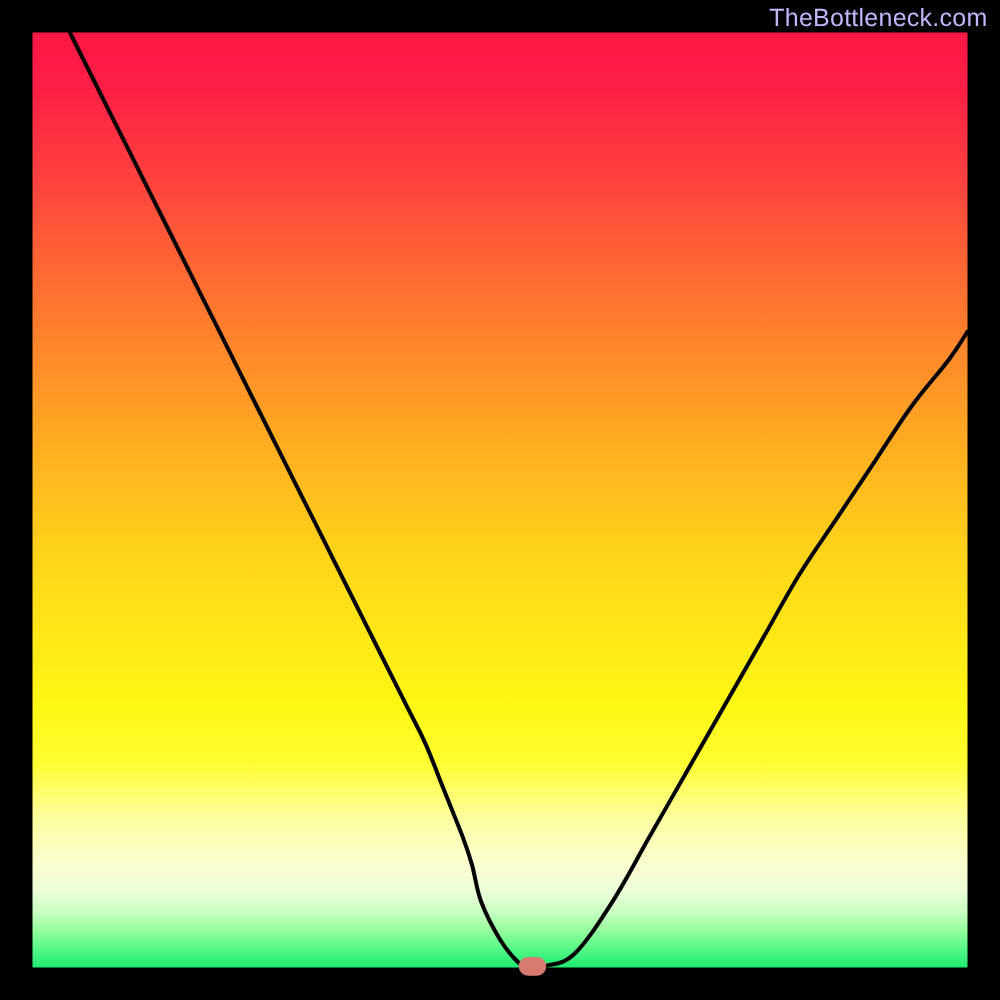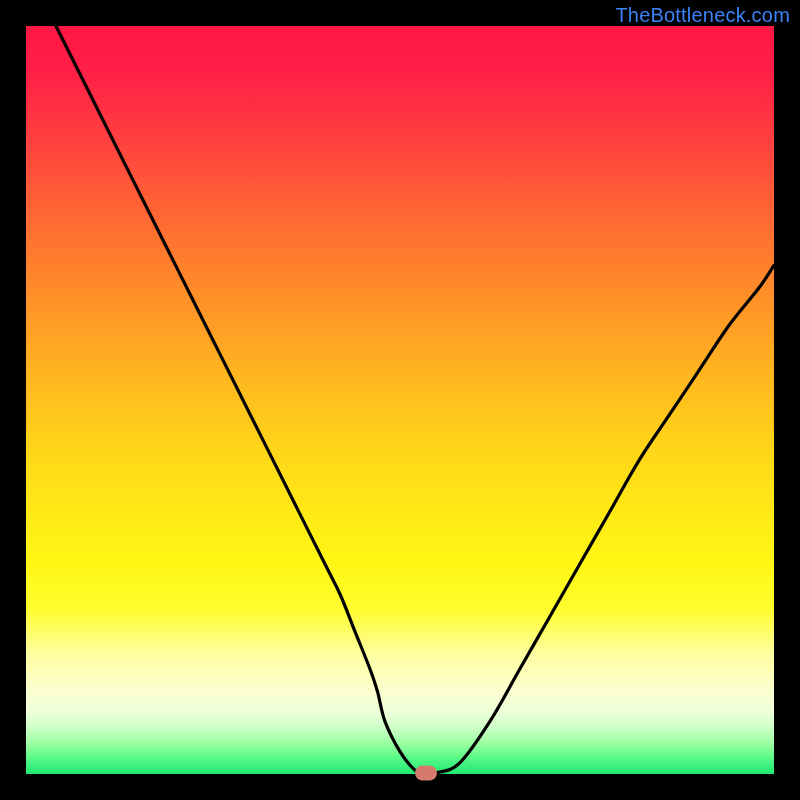--- a/index.html
+++ b/index.html
@@ -39,21 +39,21 @@
       #eaffd8 92%,
       #c9ffc3 94%,
       #97ff9f 96%,
       #56f886 98%,
       #1de971 100%);
   }
   .watermark {
     position: absolute;
     top: 4px;
     right: 10px;
-    color: #3b82f6;
+    color: #c4b5fd;
     font-size: 20px;
     font-weight: 500;
     letter-spacing: 0.2px;
     user-select: none;
   }
   svg.curve {
     position: absolute;
     left: 0;
     top: 0;
     width: 748px;

